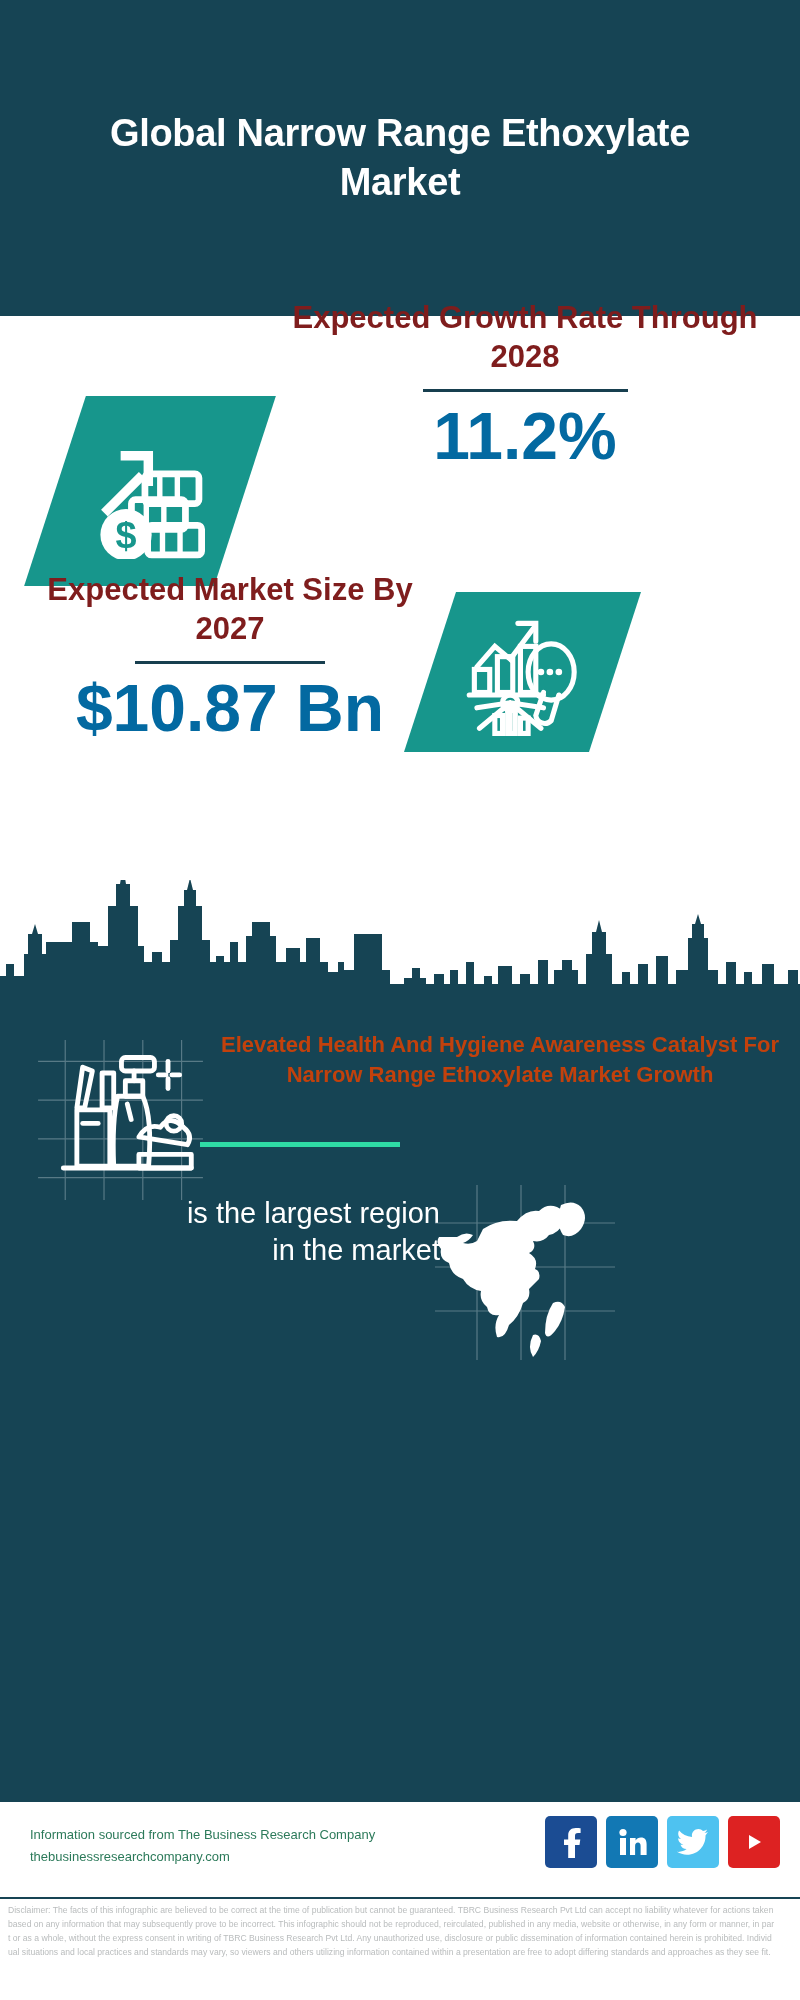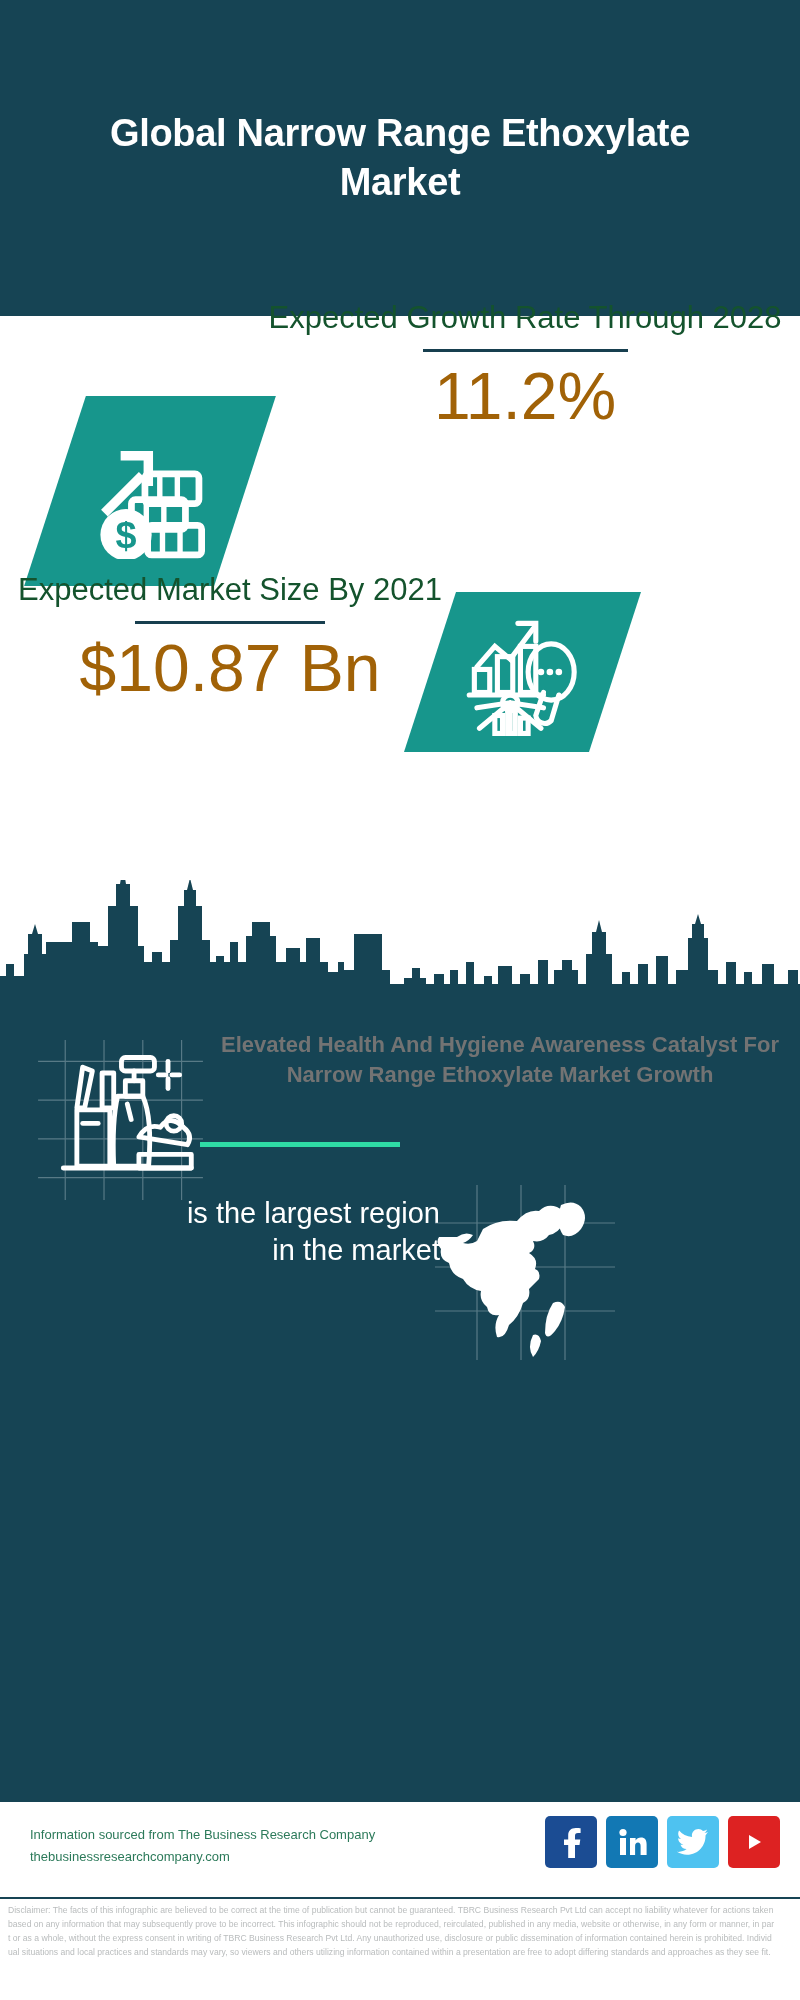--- a/index.html
+++ b/index.html
@@ -32,40 +32,40 @@
     position:relative;
     background:#1b998b;
     background:#17968c;
     transform:skewX(-18deg);
     display:flex; align-items:center; justify-content:center;
   }
   .para > .ico { transform:skewX(18deg); display:block; }
 
   .stat-txt { position:absolute; text-align:center; }
   .stat-label {
-    color:#14532d; font-size:31px; font-weight:normal; line-height:1.27;
+    color:#7f1d1d; font-size:31px; font-weight:bold; line-height:1.27;
   }
   .rule { height:3px; background:#173f4f; margin:12px auto 8px; }
-  .stat-value { color:#a16207; font-size:66px; font-weight:normal; line-height:1.1; }
+  .stat-value { color:#0369a1; font-size:66px; font-weight:bold; line-height:1.1; }
 
   
   .dark-zone {
     position:absolute; left:0; top:880px; width:800px; height:920px;
     background:transparent;
   }
   .skyline { position:absolute; left:0; top:0; width:800px; height:120px; display:block; }
   .dark-body {
     position:absolute; left:0; top:119px; width:800px; height:801px; background:#164454;
   }
 
   .driver-row { position:absolute; left:0; top:1030px; width:800px; height:200px; }
   .driver-icon { position:absolute; left:38px; top:10px; width:165px; height:160px; }
   .driver-text { position:absolute; left:215px; top:0px; width:570px; text-align:center; }
   .driver-head { color:#2fdba5; font-size:28px; font-weight:bold; margin-bottom:8px; }
-  .driver-body { color:#737373; font-size:22px; font-weight:bold; line-height:1.35; }
+  .driver-body { color:#c2410c; font-size:22px; font-weight:bold; line-height:1.35; }
 
   .mid-divider { position:absolute; left:200px; top:1142px; width:200px; height:5px; background:#2fdba5; }
 
   .region-row { position:absolute; left:0; top:1195px; width:800px; height:190px; }
   .region-text { position:absolute; left:20px; top:0; width:420px; text-align:center; }
   .region-name { color:#2fdba5; font-size:31px; font-weight:bold; line-height:1.25; }
   .region-sub { color:#ffffff; font-size:29px; line-height:1.28;text-align:right; }
   .region-map { position:absolute; left:435px; top:-10px; width:180px; height:175px; }
 
   
@@ -125,21 +125,21 @@
       </svg>
     </div>
   </div>
   <div class="stat-txt" style="left:260px; top:298px; width:530px;">
     <div class="stat-label">Expected Growth Rate Through 2028</div>
     <div class="rule" style="width:205px;"></div>
     <div class="stat-value">11.2%</div>
   </div>
 
   <div class="stat-txt" style="left:10px; top:570px; width:440px;">
-    <div class="stat-label">Expected Market Size By 2021</div>
+    <div class="stat-label">Expected Market Size By 2027</div>
     <div class="rule" style="width:190px;"></div>
     <div class="stat-value">$10.87 Bn</div>
   </div>
   <div class="stat" style="left:430px; top:592px; width:200px; height:160px;">
     <div class="para" style="width:185px; height:160px;">
       <svg class="ico" width="128" height="128" viewBox="0 0 100 100">
         <g fill="none" stroke="#fff" stroke-width="4" stroke-linecap="round">
           <polyline points="14,46 28,30 40,40 58,16"></polyline>
           <path d="M46 12 h14 v14"></path>
           <rect x="12" y="48" width="12" height="18"></rect>

